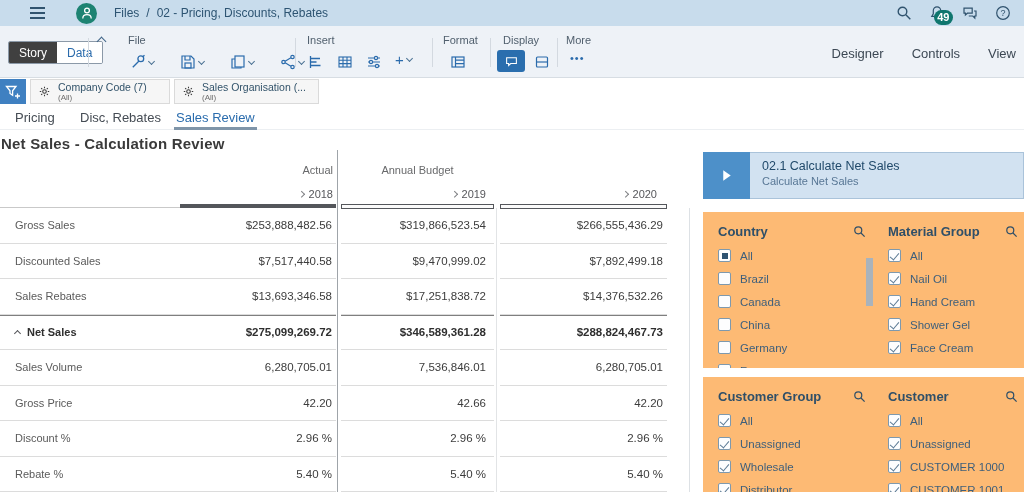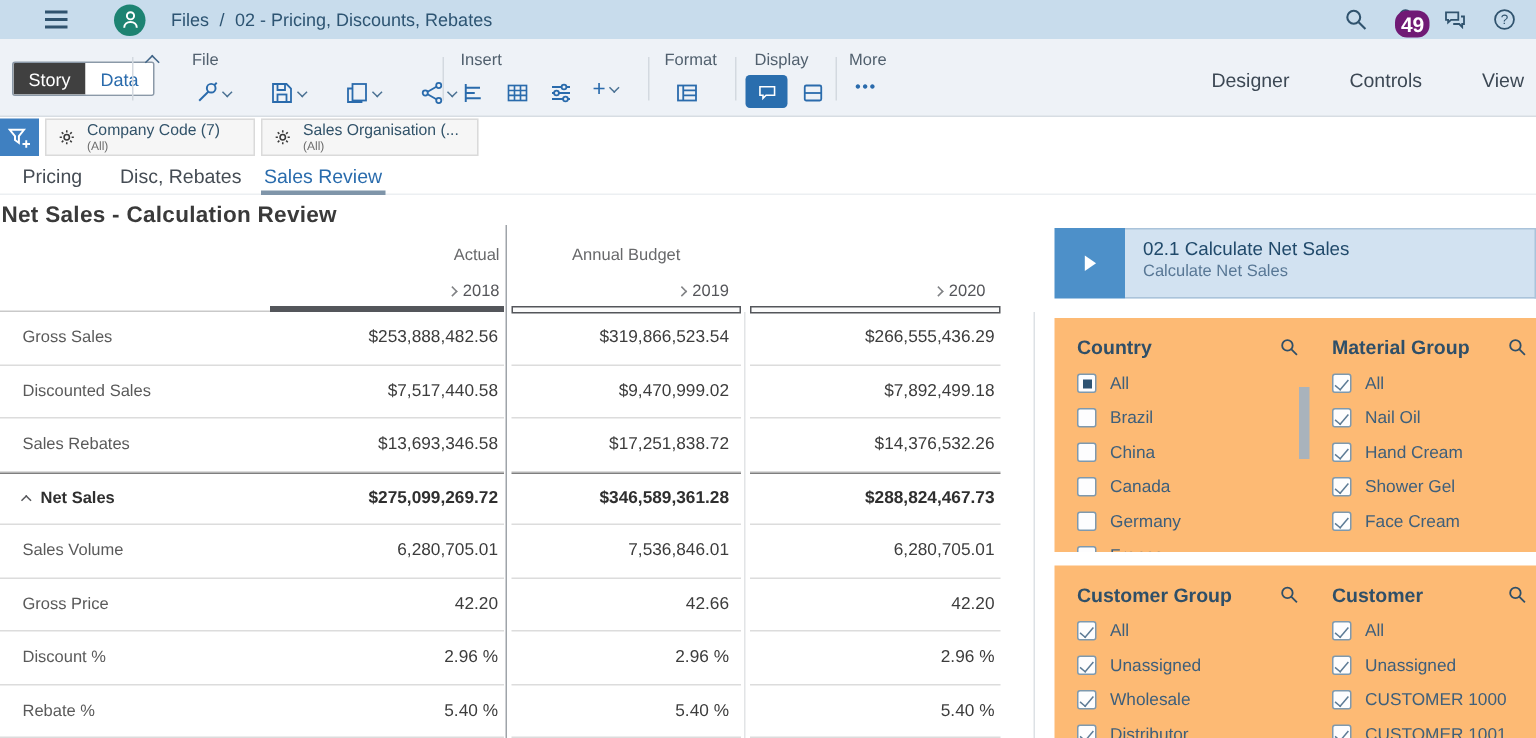--- a/index.html
+++ b/index.html
@@ -9,38 +9,38 @@
   
   .topbar{position:absolute;top:0;left:0;right:0;height:26px;background:#c8dcec;display:flex;align-items:center;}
   .hamburger{margin-left:30px;display:inline-flex;flex-direction:column;gap:3px;cursor:pointer;}
   .hamburger i{display:block;width:15px;height:2px;background:#30536e;}
   .avatar{width:21px;height:21px;border-radius:50%;background:#1d8372;margin-left:31px;display:flex;align-items:center;justify-content:center;cursor:pointer;flex:none;}
   .breadcrumb{margin-left:17px;color:#2d5472;font-size:12px;display:flex;gap:7px;align-items:center;}
   .topbar-right{margin-left:auto;display:flex;align-items:center;gap:17px;margin-right:13px;color:#30536e;}
   .i16{width:16px;height:16px;}
   .i13{width:13px;height:13px;}
   .bell-wrap{position:relative;cursor:pointer;}
-  .badge{position:absolute;right:-8px;bottom:-4px;background:#701a75;color:#fff;border-radius:8px;font-size:14px;line-height:1;padding:2px 3.5px;font-weight:bold;}
+  .badge{position:absolute;right:-8px;bottom:-4px;background:#0f766e;color:#fff;border-radius:8px;font-size:11px;line-height:1;padding:2px 3.5px;font-weight:bold;}
   
   .toolbar{position:absolute;top:26px;left:0;right:0;height:52px;background:#eef2f7;border-bottom:1px solid #d7dde3;}
   .mode-toggle{position:absolute;left:8px;top:15px;display:flex;height:23px;border:1px solid #8b99a8;border-radius:2px;overflow:hidden;background:#fff;}
   .mode{font-size:12px;padding:0 10px;display:flex;align-items:center;border:none;cursor:pointer;font-family:inherit;background:#fff;color:#2a6bac;}
   .mode.story{background:#404040;color:#fff;}
   .tdiv{position:absolute;top:12px;width:1px;height:29px;background:#d3d9e0;}
   .glabel{position:absolute;top:8px;font-size:11px;color:#51606e;}
   .ticon{position:absolute;top:28px;display:flex;align-items:flex-start;gap:3px;color:#2a6bac;cursor:pointer;}
   .chev{display:inline-block;width:5px;height:5px;border-right:1.4px solid currentColor;border-bottom:1.4px solid currentColor;}
   .chev.down{transform:rotate(45deg);}
   .chev.up{transform:rotate(225deg);}
   .chev.right{transform:rotate(-45deg);}
   .smallchev{color:#4a7193;margin-top:5px;}
   .collapse-chev{position:absolute;left:98px;top:12px;width:7px;height:7px;color:#3f6487;cursor:pointer;}
   .comment-btn{position:absolute;left:497px;top:24px;width:28px;height:22px;background:#2a6eae;border-radius:3px;display:flex;align-items:center;justify-content:center;cursor:pointer;}
   .dots{position:absolute;left:570px;top:26px;font-size:11px;letter-spacing:1px;color:#2a6bac;cursor:pointer;}
-  .toolbar-right{position:absolute;right:8px;top:20px;display:flex;gap:40px;font-size:13px;color:#3c4854;}
+  .toolbar-right{position:absolute;right:8px;top:20px;display:flex;gap:28px;font-size:13px;color:#3c4854;}
   .toolbar-right span{cursor:pointer;}
   
   .filterbar{position:absolute;top:79px;left:0;right:0;height:25px;background:#fff;display:flex;align-items:stretch;}
   .filter-btn{width:26px;background:#3f80c1;display:flex;align-items:center;justify-content:center;cursor:pointer;flex:none;}
   .chip{margin-left:4px;border:1px solid #dadada;background:#f6f6f6;display:flex;align-items:center;padding:0 7px;gap:7px;cursor:pointer;}
   .chip .texts{display:flex;flex-direction:column;line-height:1.15;}
   .chip .t{font-size:10.5px;color:#32536a;white-space:nowrap;}
   .chip .s{font-size:8px;color:#6d6d6d;}
   .chip1{width:140px;}.chip2{width:145px;}
   .gear{color:#3a3a3a;}
@@ -415,25 +415,25 @@
       <div class="fitem">
           <span class="cb partial"></span>
           <span class="flabel">All</span>
         </div>
       <div class="fitem">
           <span class="cb unchecked"></span>
           <span class="flabel">Brazil</span>
         </div>
       <div class="fitem">
           <span class="cb unchecked"></span>
+          <span class="flabel">Canada</span>
+        </div>
+      <div class="fitem">
+          <span class="cb unchecked"></span>
           <span class="flabel">China</span>
-        </div>
-      <div class="fitem">
-          <span class="cb unchecked"></span>
-          <span class="flabel">Canada</span>
         </div>
       <div class="fitem">
           <span class="cb unchecked"></span>
           <span class="flabel">Germany</span>
         </div>
       <div class="fitem">
           <span class="cb unchecked"></span>
           <span class="flabel">France</span>
         </div>
     </div>

